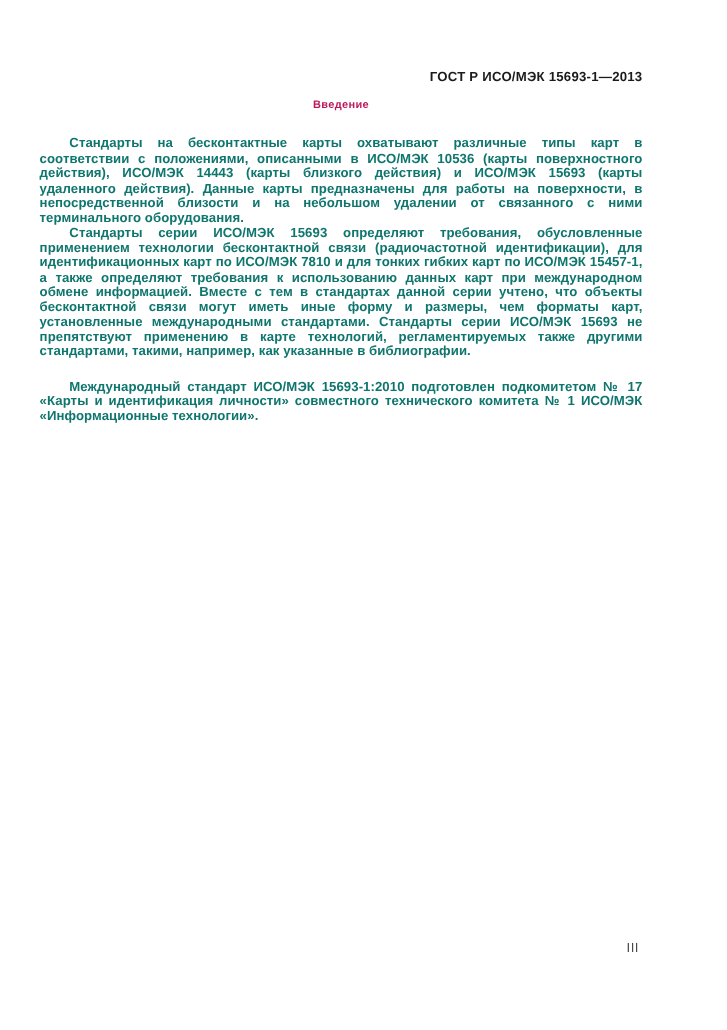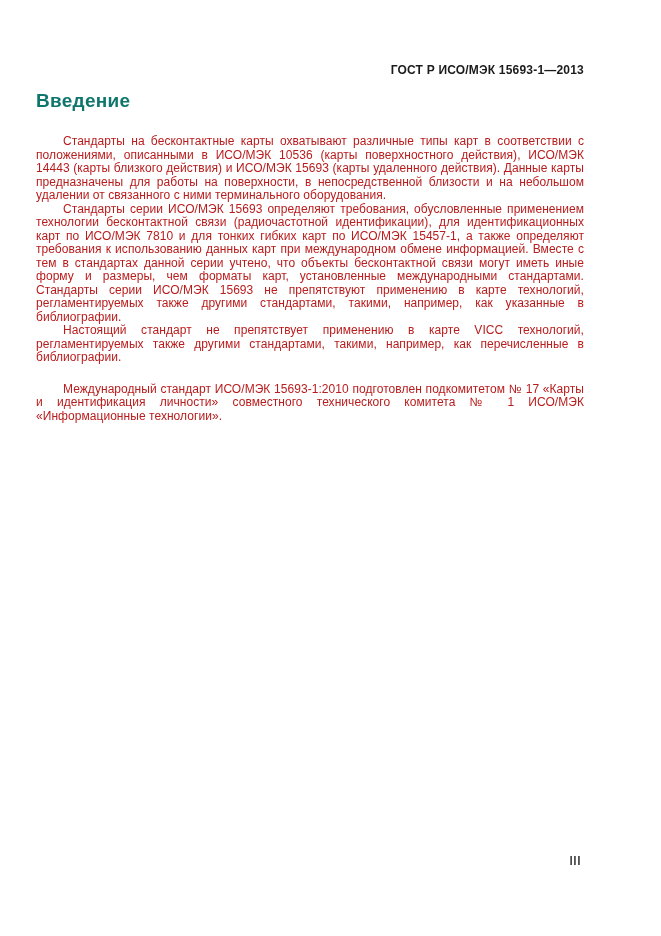--- a/index.html
+++ b/index.html
@@ -18,69 +18,70 @@
   }
   .doc-header {
     text-align: right;
     font-size: 12px;
     font-weight: bold;
     letter-spacing: 0.2px;
     color: #1b1b1b;
     margin-bottom: 13px;
   }
   .doc-title {
-    font-size: 19px;
+    text-align: center;
+    font-size: 10px;
     font-weight: bold;
     letter-spacing: 0.3px;
-    color: #0f766e;
+    color: #be185d;
     margin-bottom: 23px;
   }
   .body-para {
     font-size: 12px;
     line-height: 13.5px;
     letter-spacing: 0.05px;
     text-align: justify;
     text-indent: 27px;
-    color: #b91c1c;
+    color: #0f766e;
+    font-weight: bold;
   }
   .note-para {
     font-size: 10px;
     line-height: 12px;
     text-indent: 38px;
     text-align: justify;
     color: #2a2a2a;
     margin-top: 3px;
   }
   .closing-para {
     margin-top: 18px;
   }
   .page-number {
     position: absolute;
     top: 854px;
     right: 80px;
     font-size: 12px;
-    font-weight: bold;
+    font-weight: normal;
     letter-spacing: 0.5px;
     color: #4a4a4a;
   }
 </style>
 </head>
 <body>
 
 <div class="page">
 
   <div class="doc-header">ГОСТ Р ИСО/МЭК 15693-1—2013</div>
 
   <div class="doc-title">Введение</div>
 
   <p class="body-para">Стандарты на бесконтактные карты охватывают различные типы карт в соответствии с положениями, описанными в ИСО/МЭК 10536 (карты поверхностного действия), ИСО/МЭК 14443 (карты близкого действия) и ИСО/МЭК 15693 (карты удаленного действия).  Данные карты предназначены для работы на поверхности, в непосредственной близости и на небольшом удалении от связанного с ними терминального оборудования.</p>
 
   <p class="body-para">Стандарты серии ИСО/МЭК 15693 определяют требования, обусловленные применением технологии бесконтактной связи (радиочастотной идентификации), для идентификационных карт по ИСО/МЭК 7810 и для тонких гибких карт по ИСО/МЭК 15457-1, а также определяют требования к использованию данных карт при международном обмене информацией. Вместе с тем в стандартах данной серии учтено, что объекты бесконтактной связи могут иметь иные форму и размеры, чем форматы карт, установленные международными стандартами. Стандарты серии ИСО/МЭК 15693 не препятствуют применению в карте технологий, регламентируемых также другими стандартами, такими, например, как указанные в библиографии.</p>
 
 
-  <p class="body-para">Настоящий стандарт не препятствует применению в карте VICC технологий, регламентируемых также другими стандартами, такими, например, как перечисленные в библиографии.</p>
 
 
   <p class="body-para closing-para">Международный стандарт ИСО/МЭК 15693-1:2010 подготовлен подкомитетом № 17 «Карты и идентификация личности» совместного технического комитета № 1 ИСО/МЭК «Информационные технологии».</p>
 
   <div class="page-number">III</div>
 
 </div>
 
 </body></html>

